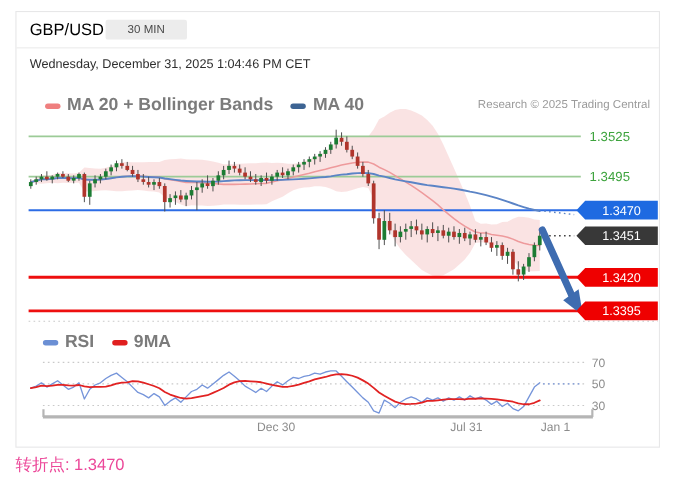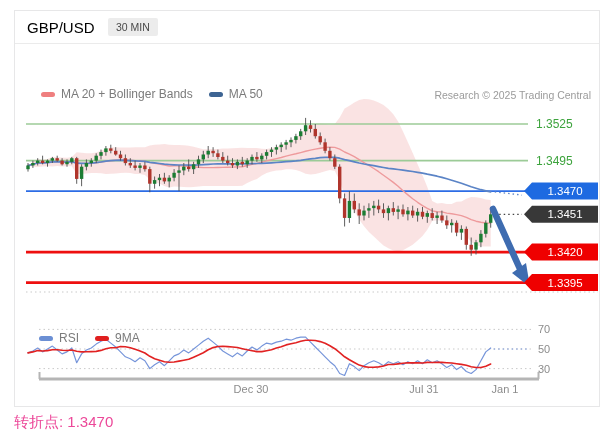--- a/index.html
+++ b/index.html
@@ -2,55 +2,56 @@
 <html><head>
 <meta charset="utf-8">
 <style>
   html,body{margin:0;padding:0;background:#ffffff;}
   #page{position:relative;width:615px;height:444px;background:#ffffff;
         font-family:"Liberation Sans", sans-serif;overflow:hidden;}
   #card{position:absolute;left:14px;top:10px;width:586px;height:397px;
         background:#ffffff;border:1px solid #e7e7e8;box-sizing:border-box;}
   .hdr-title{position:absolute;left:12px;top:8px;font-size:15px;font-weight:normal;color:#000000;}
   .hdr-interval{position:absolute;left:81px;top:7px;background:#ececec;color:#4a4a4a;
-        font-size:10.5px;padding:3px 8px;border-radius:2px;margin-left:12px;}
+        font-size:10.5px;padding:3px 20px;border-radius:2px;}
   .hdr-sep{position:absolute;left:0;top:32px;width:100%;border-top:1px solid #ebebeb;}
   .date-row{position:absolute;left:12px;top:42px;font-size:11.5px;color:#2e2e2e;}
   .legend-row{position:absolute;left:26px;top:76px;display:flex;gap:16px;align-items:center;}
-  .legend-item{display:flex;align-items:center;gap:6px;font-size:12px;color:#7b7b7b;}
+  .legend-item{display:flex;align-items:center;gap:6px;font-size:16px;color:#7b7b7b;font-weight:bold;}
   .swatch{width:14px;height:5px;border-radius:2.5px;display:inline-block;}
   .sw-ma20{background:#ef7f7f;}
   .sw-ma50{background:#3d6493;}
   .sw-rsi{background:#6b8fd4;}
   .sw-9ma{background:#e01f1f;}
   .research{position:absolute;right:8px;top:78px;font-size:10.5px;color:#9b9b9b;}
   #chart-svg{position:absolute;left:0;top:0;width:584px;height:395px;}
-  .rsi-legend{position:absolute;left:24px;top:291px;display:flex;gap:16px;align-items:center;margin-top:29px;}
+  .rsi-legend{position:absolute;left:24px;top:291px;display:flex;gap:16px;align-items:center;}
   .x-label{position:absolute;top:372px;transform:translateX(-50%);font-size:11px;color:#8c8c8c;margin-left:20px;}
   .pivot-line{position:absolute;left:14px;top:413px;font-size:15px;color:#ec4899;}
   .pivot-line b{font-weight:normal;}
 </style>
 </head>
 <body>
 
 <div id="page">
   <div id="card">
 
     <div class="hdr-title">GBP/USD</div>
     <div class="hdr-interval">30 MIN</div>
     <div class="hdr-sep"></div>
+    <div class="date-row">Wednesday, December 31, 2025 1:04:46 PM CET</div>
 
     <div class="legend-row">
       <div class="legend-item">
         <span class="swatch sw-ma20"></span>
         <span>MA 20 + Bollinger Bands</span>
       </div>
       <div class="legend-item">
         <span class="swatch sw-ma50"></span>
-        <span>MA 50</span>
+        <span>MA 40</span>
       </div>
     </div>
     <div class="research">Research © 2025 Trading Central</div>
 
     <svg id="chart-svg" viewBox="0 0 584 395">
         <path d="M13.0,154.5L17.9,150.8L22.7,148.1L27.6,148.6L32.5,147.9L37.4,146.1L42.2,146.2L47.1,146.5L52.0,146.7L56.8,146.0L61.7,141.3L66.6,141.8L71.4,142.2L76.3,142.3L81.2,141.4L86.0,139.8L90.9,137.6L95.8,136.5L100.7,136.2L105.5,136.4L110.4,136.4L115.3,136.4L120.1,136.3L125.0,136.3L129.9,136.3L134.8,134.5L139.6,133.8L144.5,133.5L149.4,133.1L154.2,133.7L159.1,133.9L164.0,134.0L168.8,134.2L173.7,134.8L178.6,135.8L183.5,137.0L188.3,138.3L193.2,138.3L198.1,138.1L202.9,137.9L207.8,137.6L212.7,137.4L217.5,137.3L222.4,137.0L227.3,136.7L232.2,137.1L237.0,136.9L241.9,137.1L246.8,137.8L251.6,137.9L256.5,137.1L261.4,135.8L266.2,133.8L271.1,132.0L276.0,129.6L280.9,126.4L285.7,122.6L290.6,117.9L295.5,114.6L300.3,113.1L305.2,112.6L310.1,112.9L314.9,113.4L319.8,113.0L324.7,106.5L329.6,97.5L334.4,94.8L339.3,91.6L344.2,88.9L349.0,88.0L353.9,88.2L358.8,89.5L363.6,91.4L368.5,94.1L373.4,98.1L378.3,103.3L383.1,110.5L388.0,120.4L392.9,131.2L397.7,141.9L402.6,153.2L407.5,164.2L412.3,176.0L417.2,189.9L422.1,192.4L426.9,192.1L431.8,193.0L436.7,192.9L441.6,190.8L446.4,190.5L451.3,187.8L456.2,186.1L461.0,186.2L465.9,186.9L470.8,188.5L475.7,188.9L475.7,235.4L470.8,235.5L465.9,235.6L461.0,234.3L456.2,231.1L451.3,225.0L446.4,218.7L441.6,216.5L436.7,212.7L431.8,211.2L426.9,209.7L422.1,209.2L417.2,210.0L412.3,218.7L407.5,225.0L402.6,229.5L397.7,233.8L392.9,236.6L388.0,239.2L383.1,240.2L378.3,239.6L373.4,237.2L368.5,234.4L363.6,230.0L358.8,225.4L353.9,220.9L349.0,215.3L344.2,208.5L339.3,199.7L334.4,191.6L329.6,184.5L324.7,169.8L319.8,159.9L314.9,158.9L310.1,160.2L305.2,161.7L300.3,163.1L295.5,163.6L290.6,162.8L285.7,160.6L280.9,159.1L276.0,158.3L271.1,158.3L266.2,159.2L261.4,159.4L256.5,160.4L251.6,161.9L246.8,164.6L241.9,167.9L237.0,169.8L232.2,172.0L227.3,174.7L222.4,174.9L217.5,175.0L212.7,175.1L207.8,175.1L202.9,175.1L198.1,175.0L193.2,174.9L188.3,174.9L183.5,175.6L178.6,176.1L173.7,176.3L168.8,175.9L164.0,175.8L159.1,175.5L154.2,176.4L149.4,175.0L144.5,172.7L139.6,171.0L134.8,168.4L129.9,164.0L125.0,163.1L120.1,162.9L115.3,162.1L110.4,161.8L105.5,162.1L100.7,162.5L95.8,162.8L90.9,162.9L86.0,162.3L81.2,162.0L76.3,162.1L71.4,162.6L66.6,163.1L61.7,163.0L56.8,155.2L52.0,155.2L47.1,155.4L42.2,155.1L37.4,155.5L32.5,155.2L27.6,155.5L22.7,156.0L17.9,155.7L13.0,154.5Z" fill="#f3bcbc" fill-opacity="0.42" stroke="none"></path>
         <line x1="11" y1="113.0" x2="513" y2="113.0" stroke="#9ccb97" stroke-width="1.6"></line>
         <line x1="11" y1="149.6" x2="513" y2="149.6" stroke="#9ccb97" stroke-width="1.6"></line>
         <line x1="11" y1="180.1" x2="513" y2="180.1" stroke="#2c6ce5" stroke-width="1.8"></line>
         <line x1="11" y1="241.1" x2="513" y2="241.1" stroke="#ee0f0f" stroke-width="2.7"></line>

